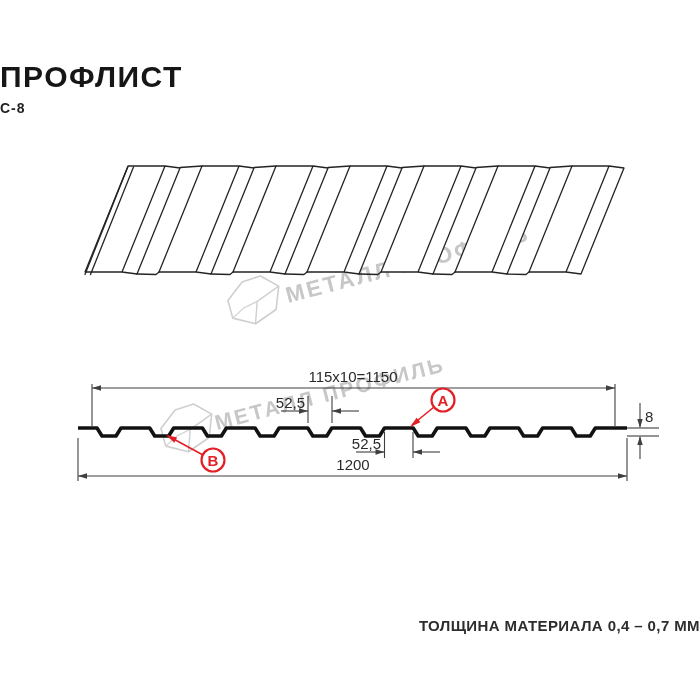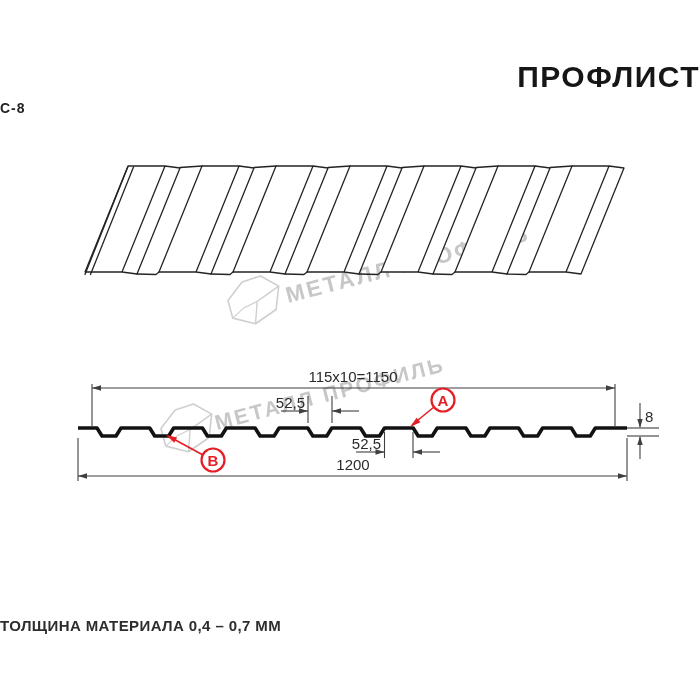--- a/index.html
+++ b/index.html
@@ -1,22 +1,22 @@
 <!DOCTYPE html>
 <html><head>
 <meta charset="utf-8">
 <style>
   html,body{margin:0;padding:0;background:#ffffff;}
   #stage{position:relative;width:700px;height:700px;background:#ffffff;overflow:hidden;
          font-family:"Liberation Sans",sans-serif;}
-  .title{position:absolute;left:0;top:60px;width:700px;text-align:right;
+  .title{position:absolute;left:0;top:60px;width:700px;text-align:left;
          font-size:30px;font-weight:700;letter-spacing:1.5px;color:#161616;}
   .subtitle{position:absolute;left:0;top:100px;width:700px;text-align:left;
          font-size:14px;font-weight:700;letter-spacing:1px;color:#222;}
-  .footer{position:absolute;left:0;top:617px;width:700px;text-align:left;
+  .footer{position:absolute;left:0;top:617px;width:700px;text-align:right;
          font-size:15px;font-weight:700;letter-spacing:0.4px;color:#2d2d2d;}
   svg{position:absolute;left:0;top:0;}
   svg text{font-family:"Liberation Sans",sans-serif;}
   .dimtxt{font-size:15px;fill:#2b2b2b;}
   .wmtxt{font-weight:bold;fill:#c7c7c7;letter-spacing:2.5px;}
 </style>
 </head>
 <body>
 
 <div id="stage">

